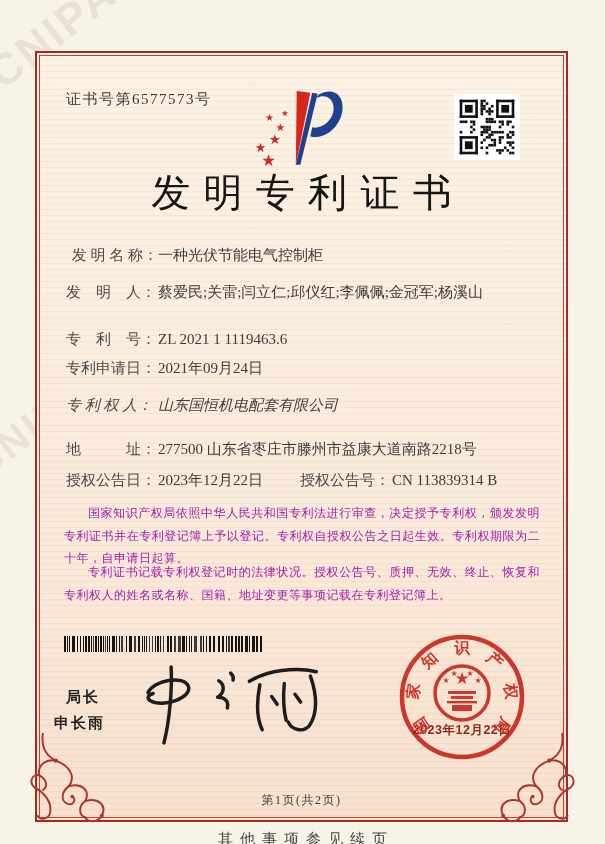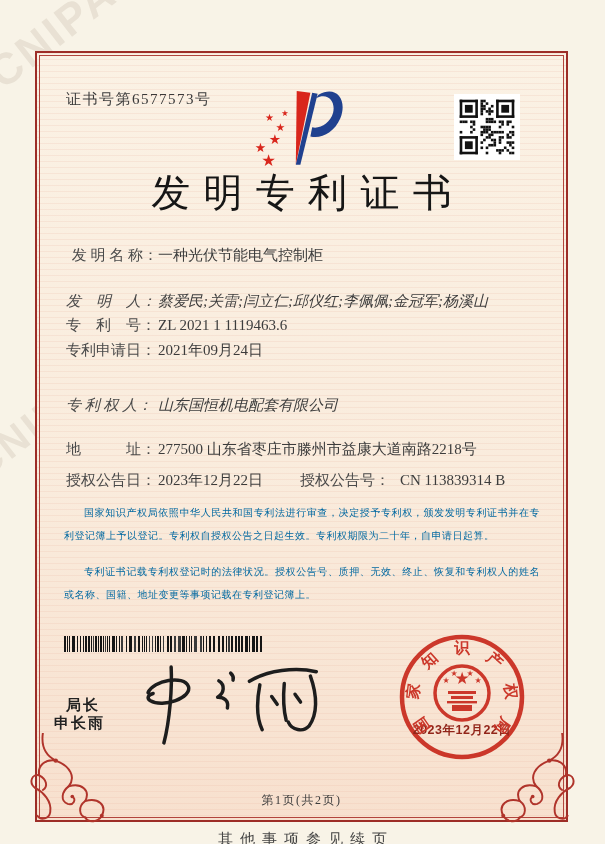--- a/index.html
+++ b/index.html
@@ -34,24 +34,24 @@
   .cert-no{left:66px;top:90px;font-size:15px;letter-spacing:1.5px;color:#3a3a3a;}
   .title{
     left:35px;top:166px;width:533px;text-align:center;
     font-size:39px;font-weight:400;color:#161616;
     letter-spacing:0.34em;text-indent:0.34em;
   }
   .frow{left:66px;font-size:15px;color:#474747;white-space:nowrap;}
   .flabel{display:inline-block;width:92px;white-space:pre;color:#4a4a4a;}
   .fvalue{color:#3c3c3c;}
   .grantno{left:300px;top:471px;font-size:15px;color:#474747;white-space:nowrap;}
-  .grantno .flabel{width:auto;margin-right:10px;}
+  .grantno .flabel{width:auto;margin-right:2px;}
   .para{
-    left:64px;width:476px;font-size:10px;line-height:22.5px;
-    text-align:justify;text-indent:2em;color:#0369a1;letter-spacing:0.5px;
+    left:64px;width:476px;font-size:12px;line-height:22.5px;
+    text-align:justify;text-indent:2em;color:#a21caf;letter-spacing:0.5px;
   }
   .director{font-family:"Liberation Sans","DejaVu Sans",sans-serif;font-size:15px;font-weight:700;color:#232323;letter-spacing:2px;}
   .pageno{left:35px;top:792px;width:533px;text-align:center;font-size:12px;color:#3c3c3c;letter-spacing:1.5px;}
   .contnote{left:0;top:830px;width:605px;text-align:center;font-size:15px;color:#454545;letter-spacing:7px;text-indent:7px;}
   svg{display:block;}
   .seal-wrap{mix-blend-mode:multiply;opacity:0.94;}
 </style>
 </head>
 <body>
 
@@ -190,27 +190,27 @@
     <rect x="5.7" y="42.1" width="2.6" height="18.2" fill="#111"></rect>
     <rect x="21.3" y="42.1" width="2.6" height="18.2" fill="#111"></rect>
     <rect x="10.9" y="47.300000000000004" width="7.800000000000001" height="7.800000000000001" fill="#111"></rect>
   </svg>
 
 <div class="abs title">发明专利证书</div>
 
 <div class="abs frow" style="top:246px;text-align:right;">
   <span class="flabel">发 明 名 称：</span><span class="fvalue">一种光伏节能电气控制柜</span>
 </div>
-<div class="abs frow" style="top:292px;font-style:italic;">
+<div class="abs frow" style="top:283px;">
   <span class="flabel">发　明　人：</span><span class="fvalue">蔡爱民;关雷;闫立仁;邱仪红;李佩佩;金冠军;杨溪山</span>
 </div>
-<div class="abs frow" style="top:316px;">
+<div class="abs frow" style="top:330px;">
   <span class="flabel">专　利　号：</span><span class="fvalue">ZL 2021 1 1119463.6</span>
 </div>
-<div class="abs frow" style="top:341px;">
+<div class="abs frow" style="top:359px;">
   <span class="flabel">专利申请日：</span><span class="fvalue">2021年09月24日</span>
 </div>
 <div class="abs frow" style="top:396px;font-style:italic;">
   <span class="flabel">专 利 权 人：</span><span class="fvalue">山东国恒机电配套有限公司</span>
 </div>
 <div class="abs frow" style="top:440px;">
   <span class="flabel">地　　　址：</span><span class="fvalue">277500 山东省枣庄市滕州市益康大道南路2218号</span>
 </div>
 <div class="abs frow" style="top:471px;">
   <span class="flabel">授权公告日：</span><span class="fvalue">2023年12月22日</span>
@@ -280,21 +280,21 @@
     <rect x="171" y="0" width="2" height="16" fill="#151515"></rect>
     <rect x="174" y="0" width="2" height="16" fill="#151515"></rect>
     <rect x="177" y="0" width="2" height="16" fill="#151515"></rect>
     <rect x="181" y="0" width="3" height="16" fill="#151515"></rect>
     <rect x="185" y="0" width="1" height="16" fill="#151515"></rect>
     <rect x="188" y="0" width="3" height="16" fill="#151515"></rect>
     <rect x="192" y="0" width="2" height="16" fill="#151515"></rect>
     <rect x="196" y="0" width="2" height="16" fill="#151515"></rect>
   </svg>
 
-<div class="abs director" style="left:66px;top:688px;margin-top:8px;">局长</div>
+<div class="abs director" style="left:66px;top:688px;">局长</div>
 <div class="abs director" style="left:54px;top:714px;">申长雨</div>
 
 <svg class="abs" style="left:126px;top:648px;width:214px;height:100px;" viewBox="0 0 210 95">
   <g fill="none" stroke="#1d1d1d" stroke-width="3.4" stroke-linecap="round" stroke-linejoin="round" transform="rotate(-3 105 48)">
     <path d="M46,14 C46,34 42,66 35,88"></path>
     <path d="M22,38 C28,26 58,22 62,34 C65,45 36,54 24,46 C20,43 22,40 27,39"></path>
     <path d="M92,30 C98,34 97,42 90,46 C96,46 101,50 99,57"></path>
     <path d="M104,23 C106,25 107,27 106,30"></path>
     <path d="M122,32 C140,22 168,20 188,26"></path>
     <path d="M132,36 C128,52 127,68 132,80"></path>

